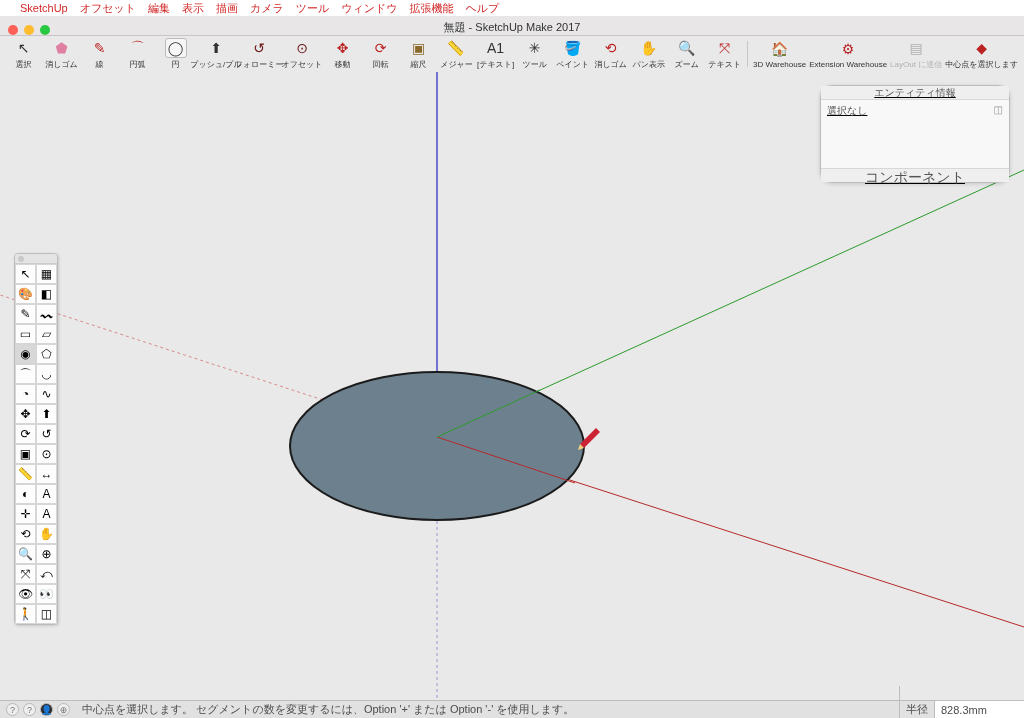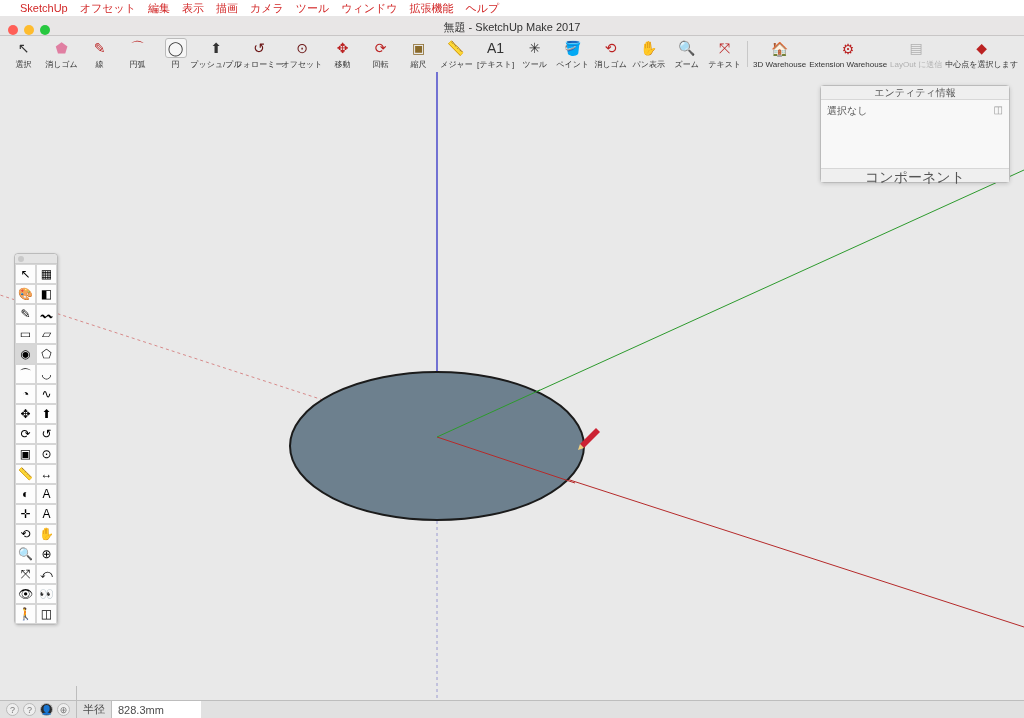--- a/index.html
+++ b/index.html
@@ -22,21 +22,21 @@
   .tool .ico { width: 22px; height: 20px; display: flex; align-items: center; justify-content: center; font-size: 14px; }
   .tool.boxed .ico { background: #f6f6f6; border: 1px solid #bbb; border-radius: 3px; }
   .divider { width: 1px; height: 26px; background: #c8c8c8; margin: 0 2px; }
   .viewport { position: absolute; top: 72px; left: 0; right: 0; bottom: 18px; background: #e9e9e9; }
   .palette { position: absolute; top: 253px; left: 14px; width: 44px; background: #f6f6f6; border: 1px solid #bbb; border-radius: 4px; box-shadow: 1px 1px 3px rgba(0,0,0,.15); }
   .palette .hdr { height: 10px; background: #e4e4e4; border-bottom: 1px solid #ccc; border-radius: 4px 4px 0 0; display:flex; align-items:center; padding-left:3px; }
   .palette .hdr span { width:6px; height:6px; border-radius:50%; background:#c9c9c9; }
   .palette .row { display: flex; }
   .palette .cell { width: 21px; height: 20px; border: 1px solid #d6d6d6; display: flex; align-items: center; justify-content: center; font-size: 12px; background: #fdfdfd; }
   .palette .cell.sel { background: #d8d8d8; }
-  .panel { position: absolute; top: 85px; right: 14px; width: 190px; background: #f8f8f8; border: 1px solid #bbb; border-radius: 4px; box-shadow: 0 1px 4px rgba(0,0,0,.15); }
+  .panel { position: absolute; top: 85px; right: 14px; width: 190px; background: #f8f8f8; border: 1px solid #bbb; border-radius: 12px; box-shadow: 0 1px 4px rgba(0,0,0,.15); text-decoration: underline; }
   .panel .phdr { height: 14px; font-size: 10px; text-align: center; color: #555; border-bottom: 1px solid #d7d7d7; background: #efefef; }
   .panel .pbody { height: 68px; font-size: 10px; color: #555; padding: 4px 6px; position:relative; }
   .panel .pbody .corner { position:absolute; top:4px; right:6px; font-size:10px; color:#999; }
   .panel .pftr { height: 14px; font-size: 14px; text-align: center; color: #555; border-top: 1px solid #d7d7d7; background: #efefef; }
   .status { position: absolute; bottom: 0; left: 0; right: 0; height: 18px; background: #e1e1e1; border-top: 1px solid #bdbdbd; display: flex; align-items: center; font-size: 11px; color: #4c4c4c; }
   .status .hints { display: flex; gap: 4px; padding: 0 6px; }
   .status .hints span { width: 13px; height: 13px; border: 1px solid #b9b9b9; border-radius: 50%; display: flex; align-items: center; justify-content: center; font-size: 9px; background: #eee; color: #777; }
   .status .hints span.dark { background: #2c2c2c; color: #fff; }
   .status .msg { flex: 1; padding-left: 6px; }
   .status .mbox { display: flex; align-items: center; border-left: 1px solid #bdbdbd; }
@@ -276,17 +276,18 @@
   <div class="pftr">コンポーネント</div>
 </div>
 
 <div class="status">
   <div class="hints">
     <span>?</span>
     <span>?</span>
     <span class="dark">👤</span>
     <span>⊕</span>
   </div>
+  <div class="msg">中心点を選択します。 セグメントの数を変更するには、Option '+' または Option '-' を使用します。</div>
   <div class="mbox">
     <div class="lbl">半径</div>
     <div class="val">828.3mm</div>
   </div>
 </div>
 
 </body></html>

